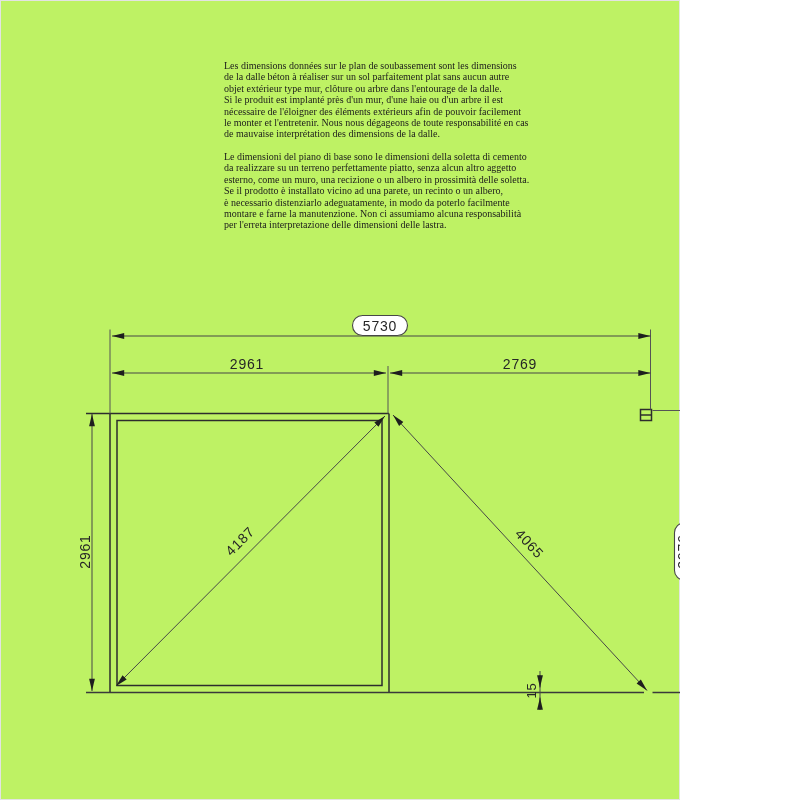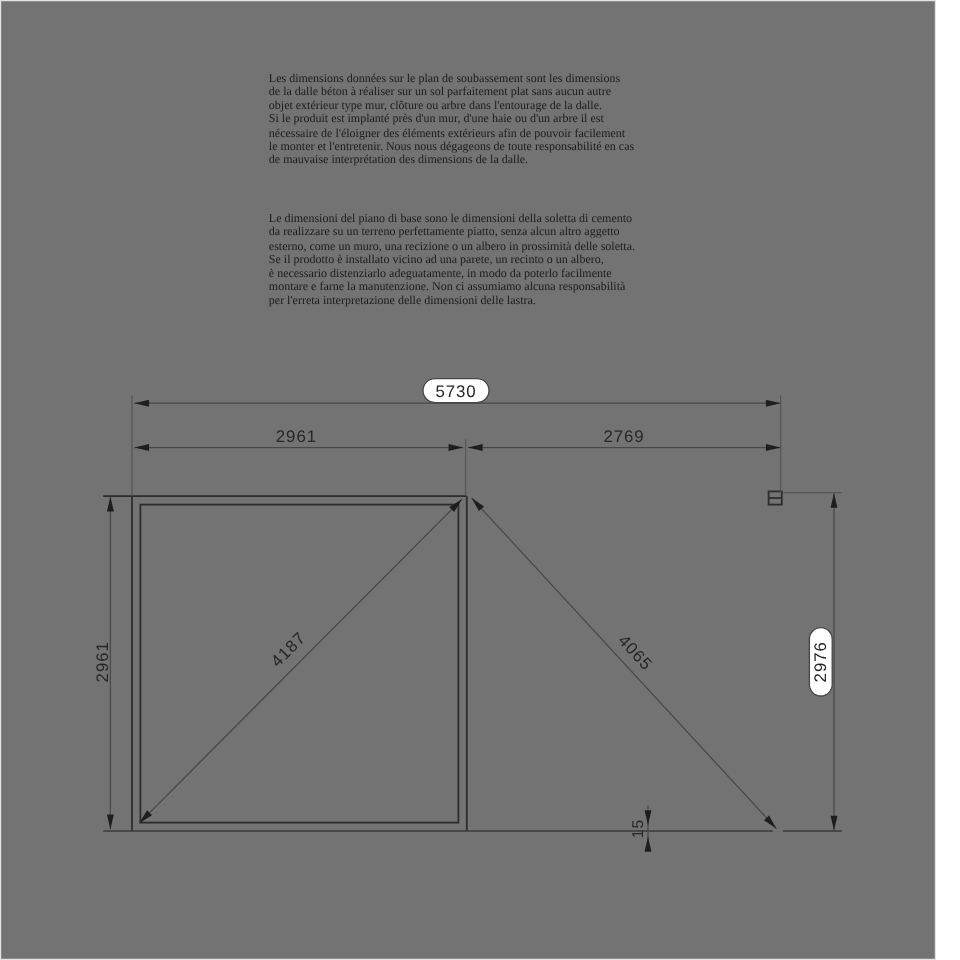--- a/index.html
+++ b/index.html
@@ -2,39 +2,39 @@
 <html><head>
 <meta charset="utf-8">
 <style>
   html, body {
     margin: 0;
     padding: 0;
     background: #ffffff;
   }
   .page {
     position: relative;
-    width: 780px;
+    width: 680px;
     height: 800px;
-    background: #737373;
+    background: #bef264;
     box-shadow: inset 0 0 0 1px #e3e3e3;
     overflow: hidden;
     font-family: "Liberation Sans", sans-serif;
   }
   .notice {
     position: absolute;
     left: 224px;
     width: 345px;
     font-family: "Liberation Serif", serif;
     font-size: 10px;
     line-height: 11.4px;
     color: #1b1b1b;
     white-space: pre-line;
   }
   .notice-fr { top: 60px; }
-  .notice-it { top: 151px; margin-top: 26px; }
+  .notice-it { top: 151px; }
   .plan-svg {
     position: absolute;
     left: 0;
     top: 0;
   }
   .dim-line   { stroke: #474747; stroke-width: 1; fill: none; }
   .ext-line   { stroke: #555555; stroke-width: 1; fill: none; }
   .frame-line { stroke: #2d2d2d; stroke-width: 1.5; fill: none; }
   .ground     { stroke: #3a3a3a; stroke-width: 1.4; fill: none; }
   .bubble     { fill: #ffffff; stroke: #474747; stroke-width: 1.1; }

